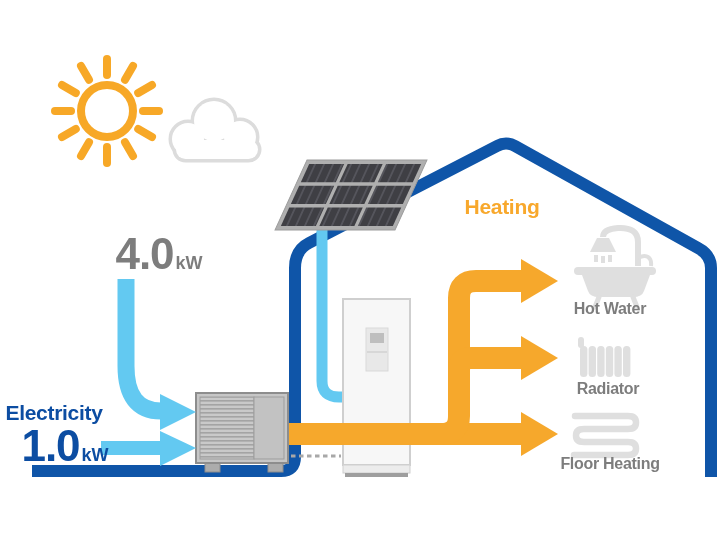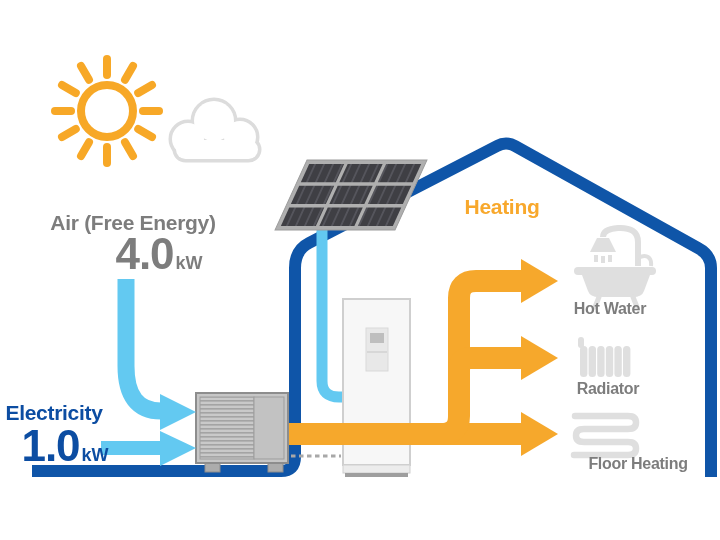--- a/index.html
+++ b/index.html
@@ -146,29 +146,28 @@
     <rect x="588.6" y="346" width="7.4" height="31" rx="3.5"></rect>
     <rect x="597.2" y="346" width="7.4" height="31" rx="3.5"></rect>
     <rect x="605.8" y="346" width="7.4" height="31" rx="3.5"></rect>
     <rect x="614.4" y="346" width="7.4" height="31" rx="3.5"></rect>
     <rect x="623" y="346" width="7.4" height="31" rx="3.5"></rect>
   </g>
 
   <path d="M575 416 H628 Q636 416 636 422.5 Q636 429 628 429 H584 Q576 429 576 435.5 Q576 442 584 442 H628 Q636 442 636 448.5 Q636 455 628 455 H574" fill="none" stroke="#DFDFDF" stroke-width="6.5" stroke-linecap="round"></path>
 </svg>
 
-<div class="lbl c-gray" style="left:133px;top:212px;">Air (Free Energy)</div>
 <div class="val c-gray" style="left:159px;top:232px;">
   <span class="num">4.0</span><span class="unit">kW</span>
 </div>
 
 <div class="lbl c-blue" style="left:54px;top:402px;">Electricity</div>
 <div class="val c-blue" style="left:65px;top:424px;text-align:right;">
   <span class="num">1.0</span><span class="unit">kW</span>
 </div>
 
 <div class="lbl c-orange" style="left:502px;top:196px;">Heating</div>
 
 <div class="lbl loadlbl c-gray" style="left:610px;top:301px;">Hot Water</div>
 <div class="lbl loadlbl c-gray" style="left:608px;top:381px;">Radiator</div>
-<div class="lbl loadlbl c-gray" style="left:638px;top:456px;">Floor Heating</div>
+<div class="lbl loadlbl c-gray" style="left:610px;top:456px;">Floor Heating</div>
 
 </div>
 
 </body></html>

